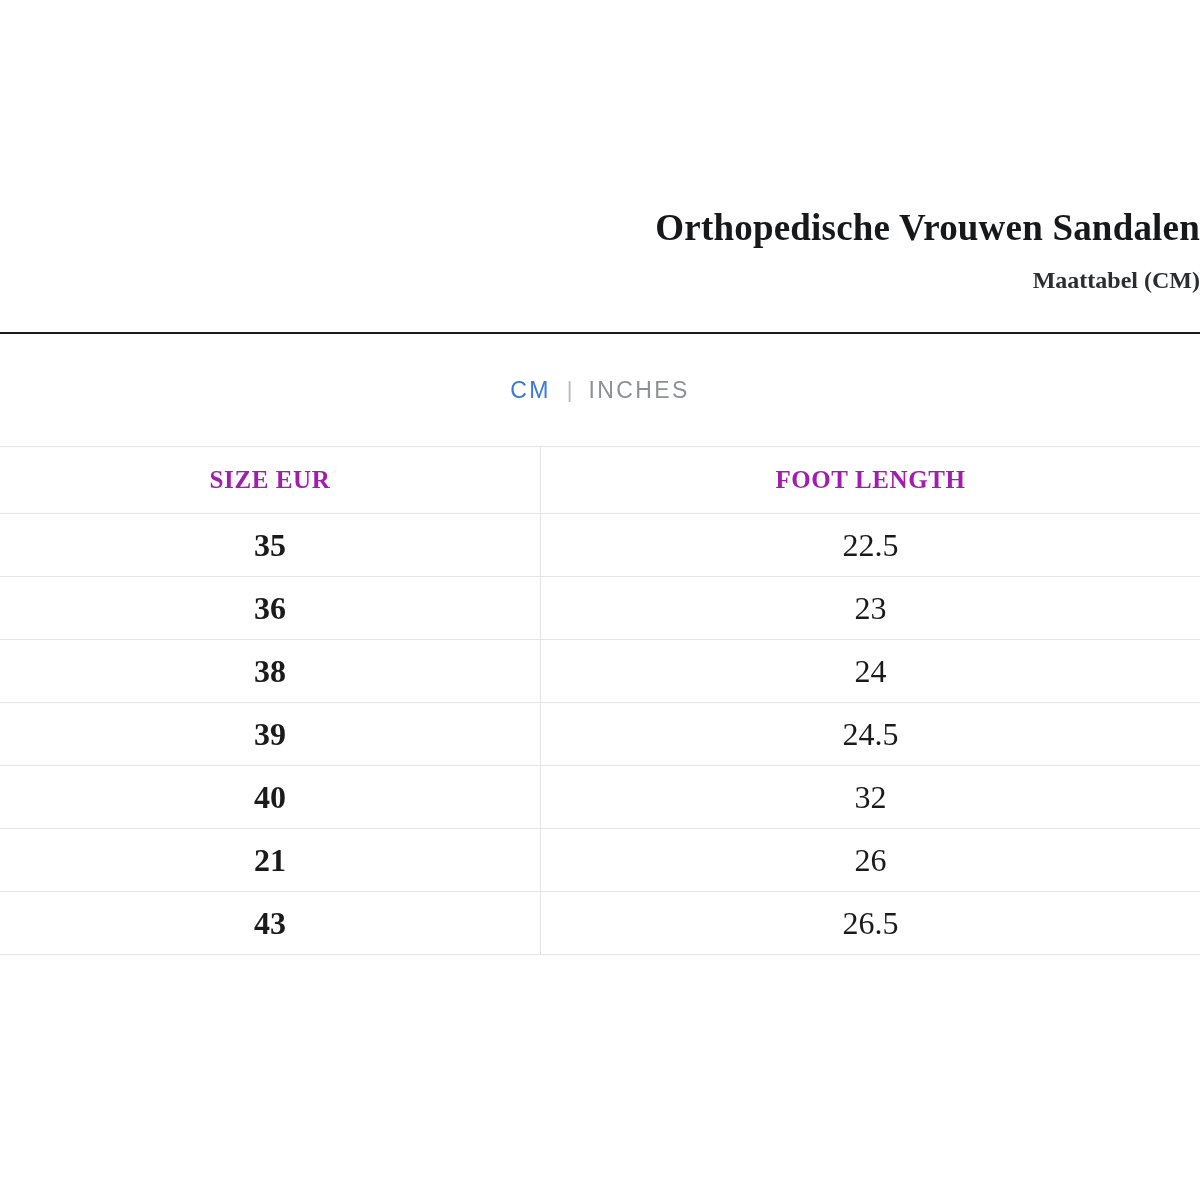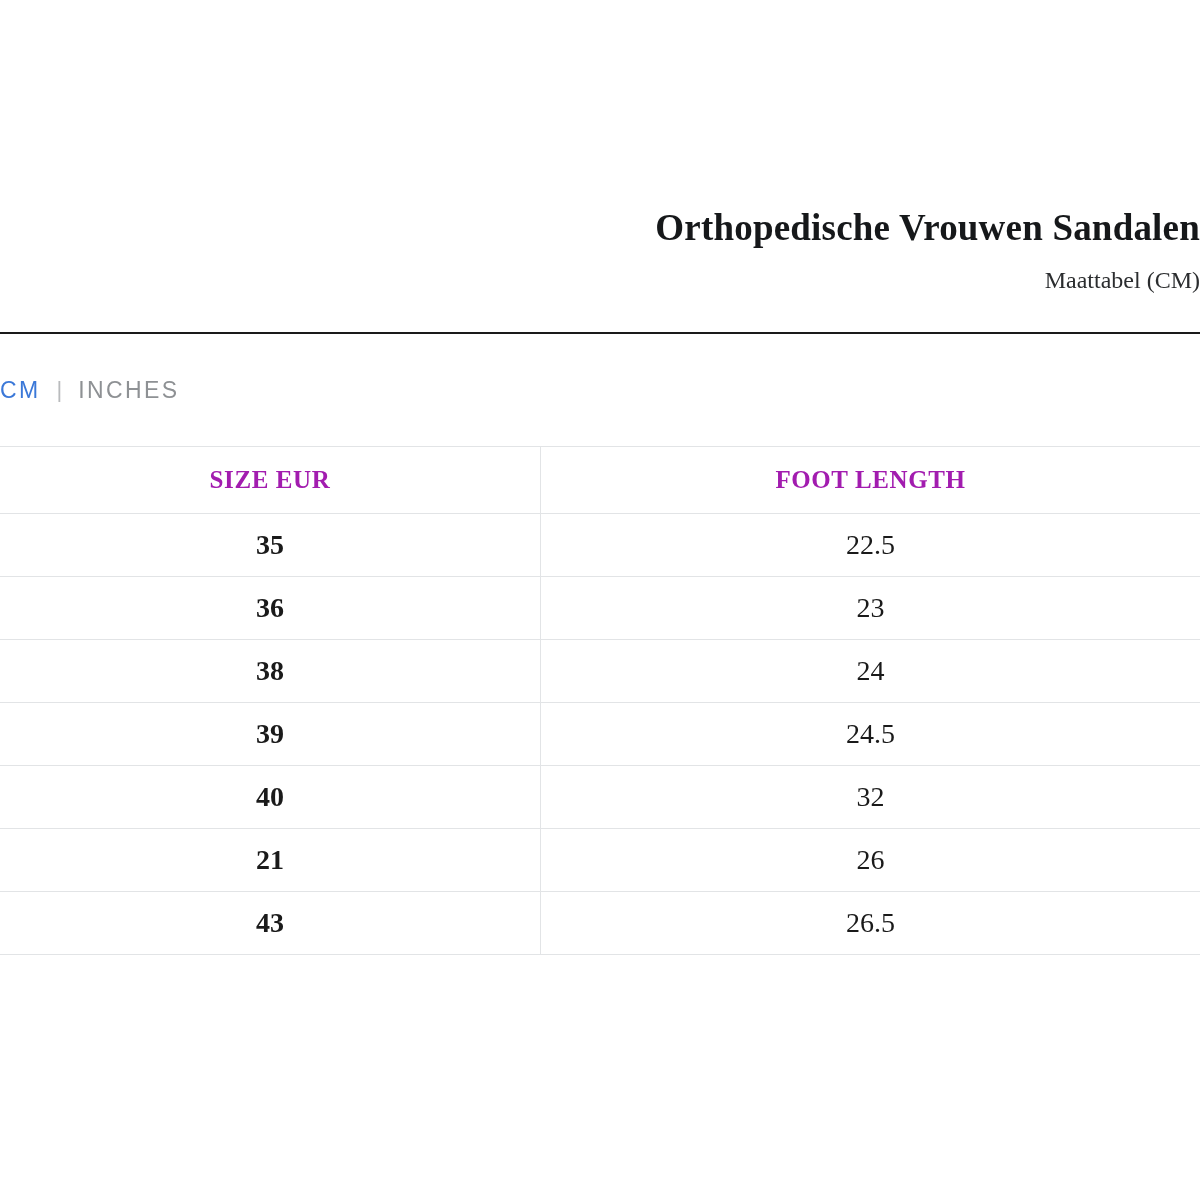--- a/index.html
+++ b/index.html
@@ -29,33 +29,34 @@
     font-size: 37px;
     font-weight: 700;
     letter-spacing: 0.2px;
     color: #16181a;
     margin: 0;
     line-height: 1.2;
   }
   .subtitle {
     font-family: "Liberation Serif", serif;
     font-size: 24px;
-    font-weight: 400;
+    font-weight: 700;
     color: #2b2d2f;
     margin: 16px 0 0 13px;
     line-height: 1.2;
   }
   .rule-top {
     margin-top: 37px;
     border-top: 2px solid #1a1a1a;
     width: 100%;
   }
   .unit-toggle {
     display: flex;
     align-items: center;
+    justify-content: center;
     gap: 16px;
     height: 112px;
     font-family: "Liberation Sans", sans-serif;
     font-size: 23px;
     letter-spacing: 2.4px;
   }
   .unit-active {
     color: #3b78d8;
     cursor: pointer;
   }
@@ -90,21 +91,21 @@
     color: #a21caf;
     height: 66px;
   }
   table.size-table thead th.col-a,
   table.size-table tbody td.col-a {
     border-right: 1px solid #e2e4e6;
     width: 45%;
   }
   table.size-table tbody td {
     font-family: "Liberation Serif", serif;
-    font-size: 28px;
+    font-size: 32px;
     color: #1a1a1a;
   }
   table.size-table tbody td.col-a {
     font-weight: 700;
   }
   table.size-table tbody td.col-b {
     font-weight: 400;
   }
   .spacer-bottom {
     height: 40px;

